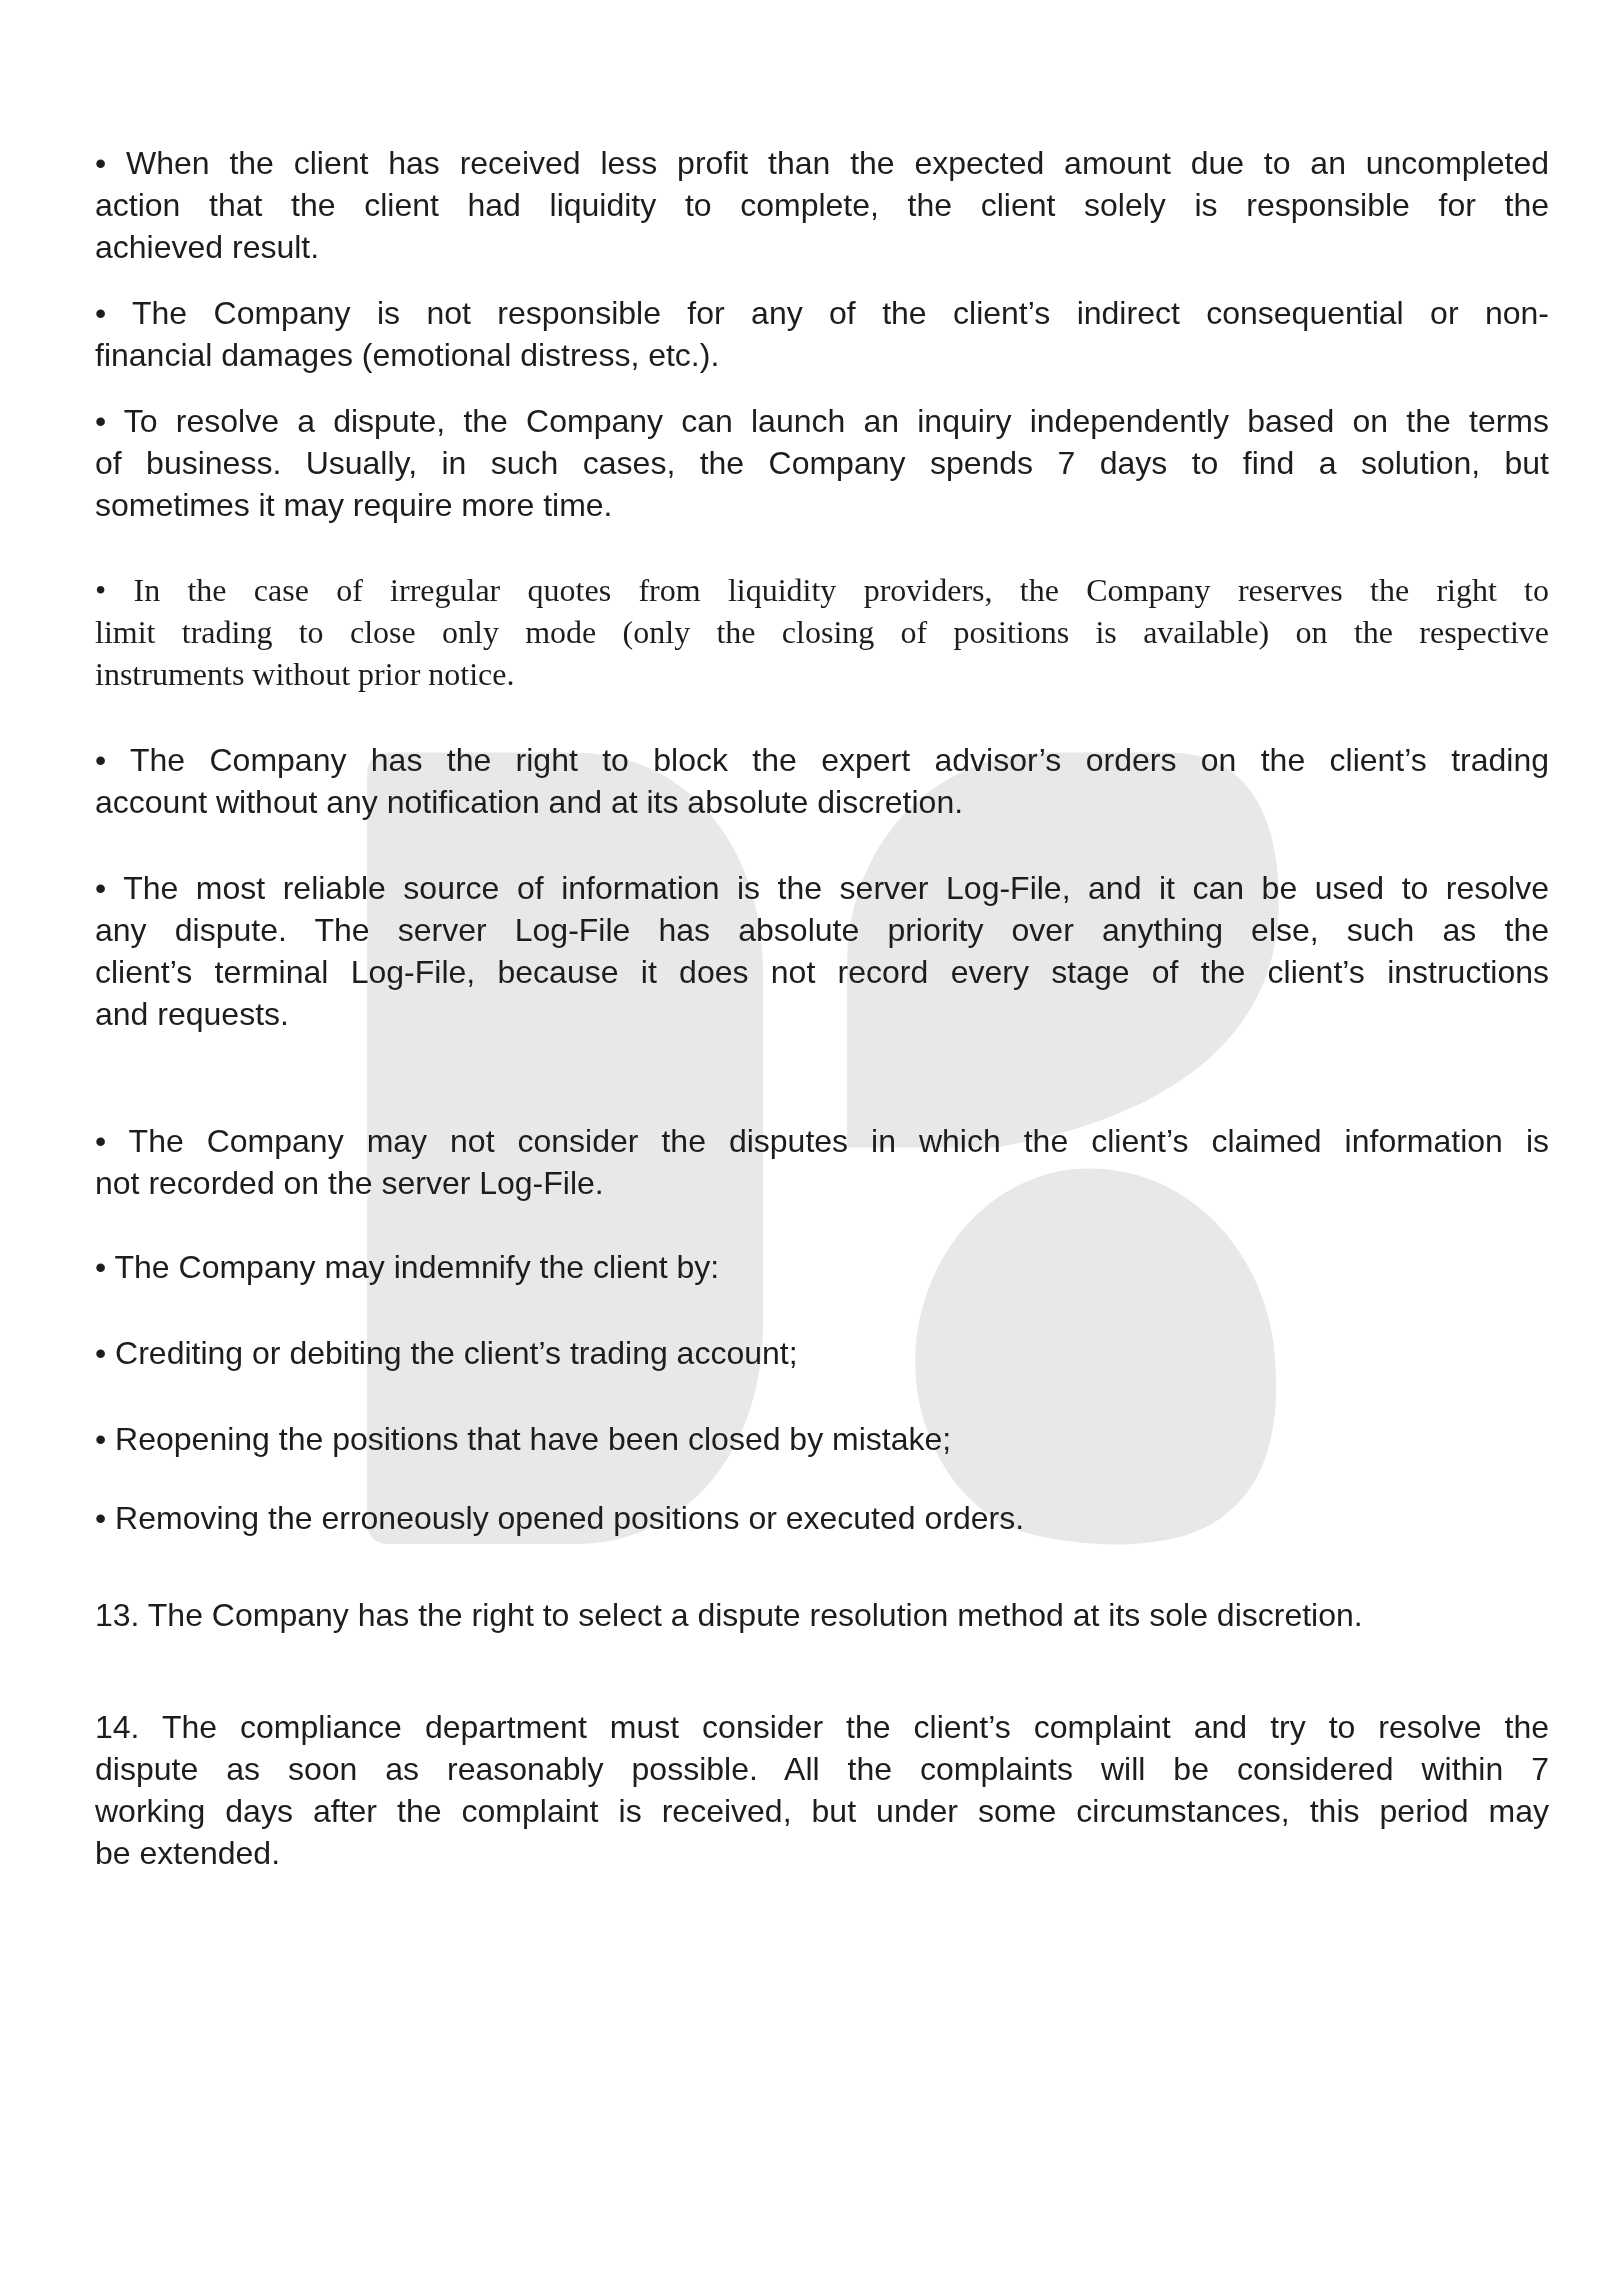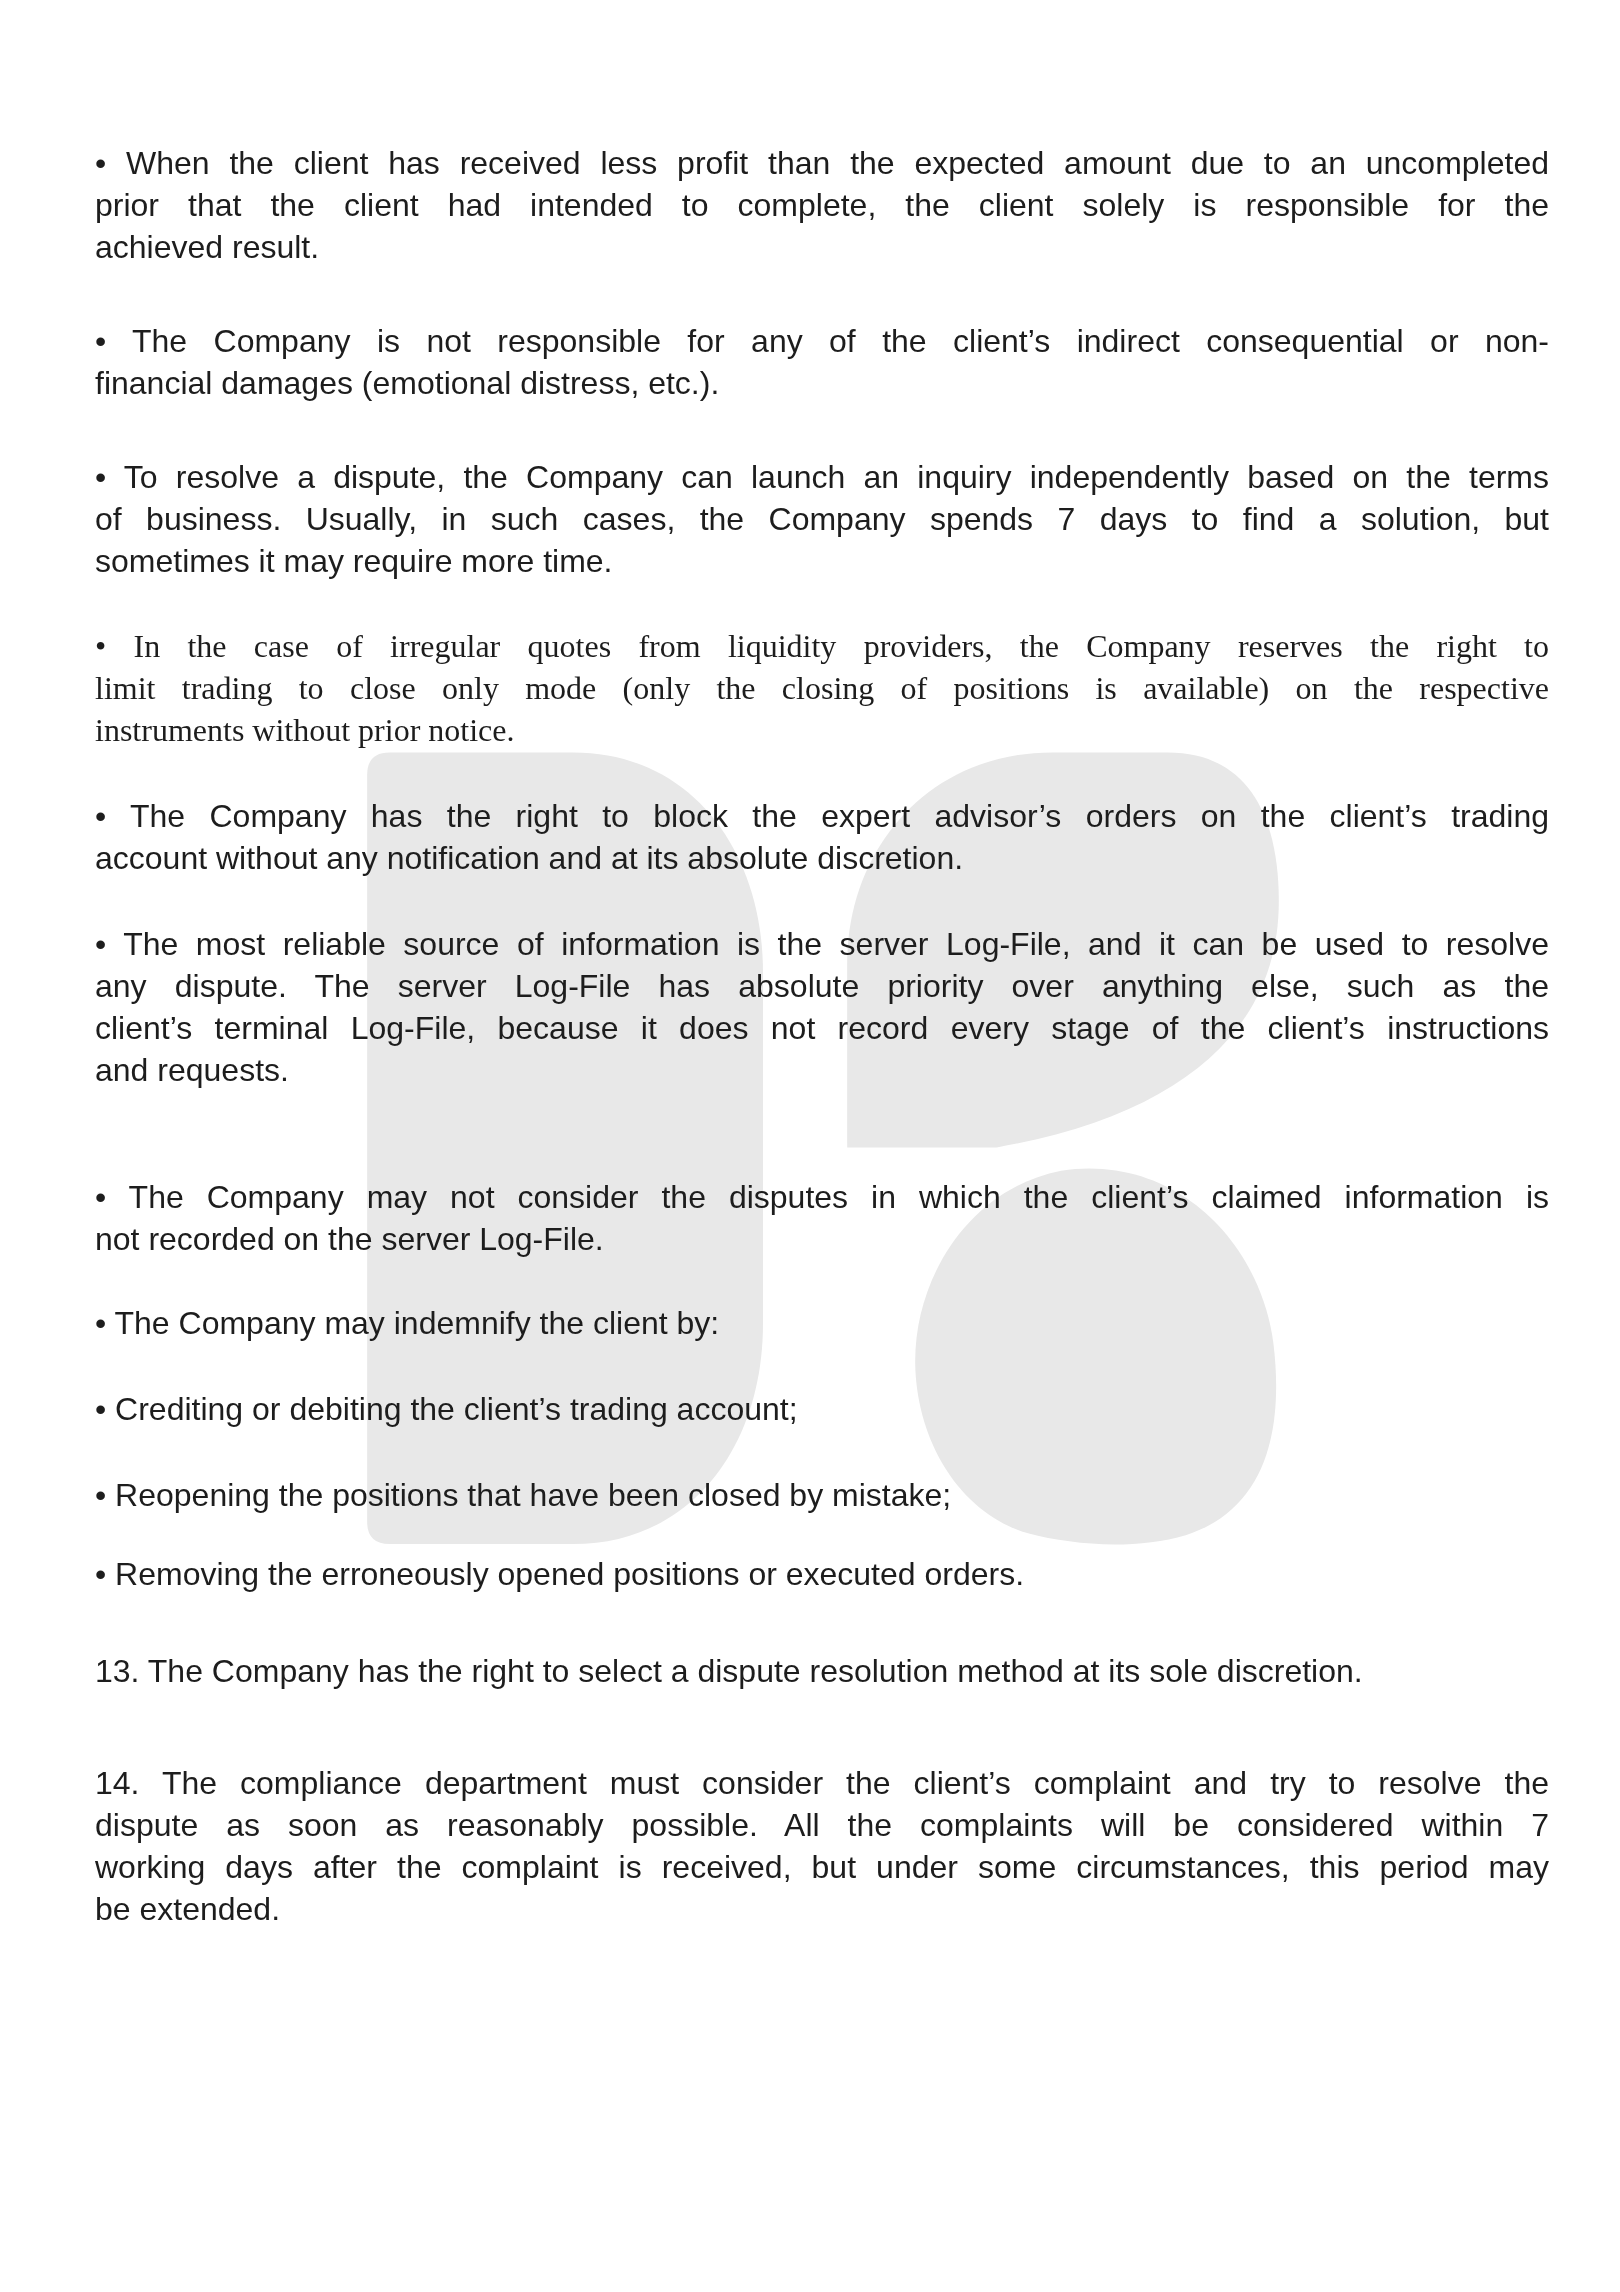--- a/index.html
+++ b/index.html
@@ -28,21 +28,21 @@
     left: 95px;
     width: 1454px;
     z-index: 1;
     color: #1d1d1d;
     font-size: 32px;
     line-height: 42px;
     letter-spacing: 0px;
   }
   .para { margin: 0; }
   
-  .g45 { margin-top: 52px; }
+  .g45 { margin-top: 24px; }
   .g47 { margin-top: 42px; }
   .g48 { margin-top: 43px; font-family: Liberation Serif, serif; }
   .g49 { margin-top: 44px; }
   .g53 { margin-top: 37px; }
   .g61 { margin-top: 55px; }
   .g65 { margin-top: 70px; }
   .g79 { margin-top: 85px; }
   
   .ln {
     text-align: justify;
@@ -65,21 +65,21 @@
 
     <path d="M 946 1281 L 946 1075 C 946 950 1035 840 1175 840 L 1304 840 C 1394 840 1428 912 1428 1006 C 1428 1146 1324 1244 1113 1281 Z" fill="#e8e8e8"></path>
 
     <path d="M 1185 1307 C 1315 1288 1408 1390 1422 1500 C 1434 1600 1412 1686 1324 1714 C 1270 1730 1200 1726 1148 1712 C 1072 1690 1024 1610 1022 1524 C 1020 1430 1080 1328 1185 1307 Z" fill="#e8e8e8"></path>
   </svg>
 
   <div class="content">
 
     <div class="para">
       <div class="ln">• When the client has received less profit than the expected amount due to an uncompleted</div>
-      <div class="ln">prior that the client had intended to complete, the client solely is responsible for the</div>
+      <div class="ln">action that the client had liquidity to complete, the client solely is responsible for the</div>
       <div class="ln last">achieved result.</div>
     </div>
 
     <div class="para g45">
       <div class="ln">• The Company is not responsible for any of the client’s indirect consequential or non-</div>
       <div class="ln last">financial damages (emotional distress, etc.).</div>
     </div>
 
     <div class="para g45">
       <div class="ln">• To resolve a dispute, the Company can launch an inquiry independently based on the terms</div>

